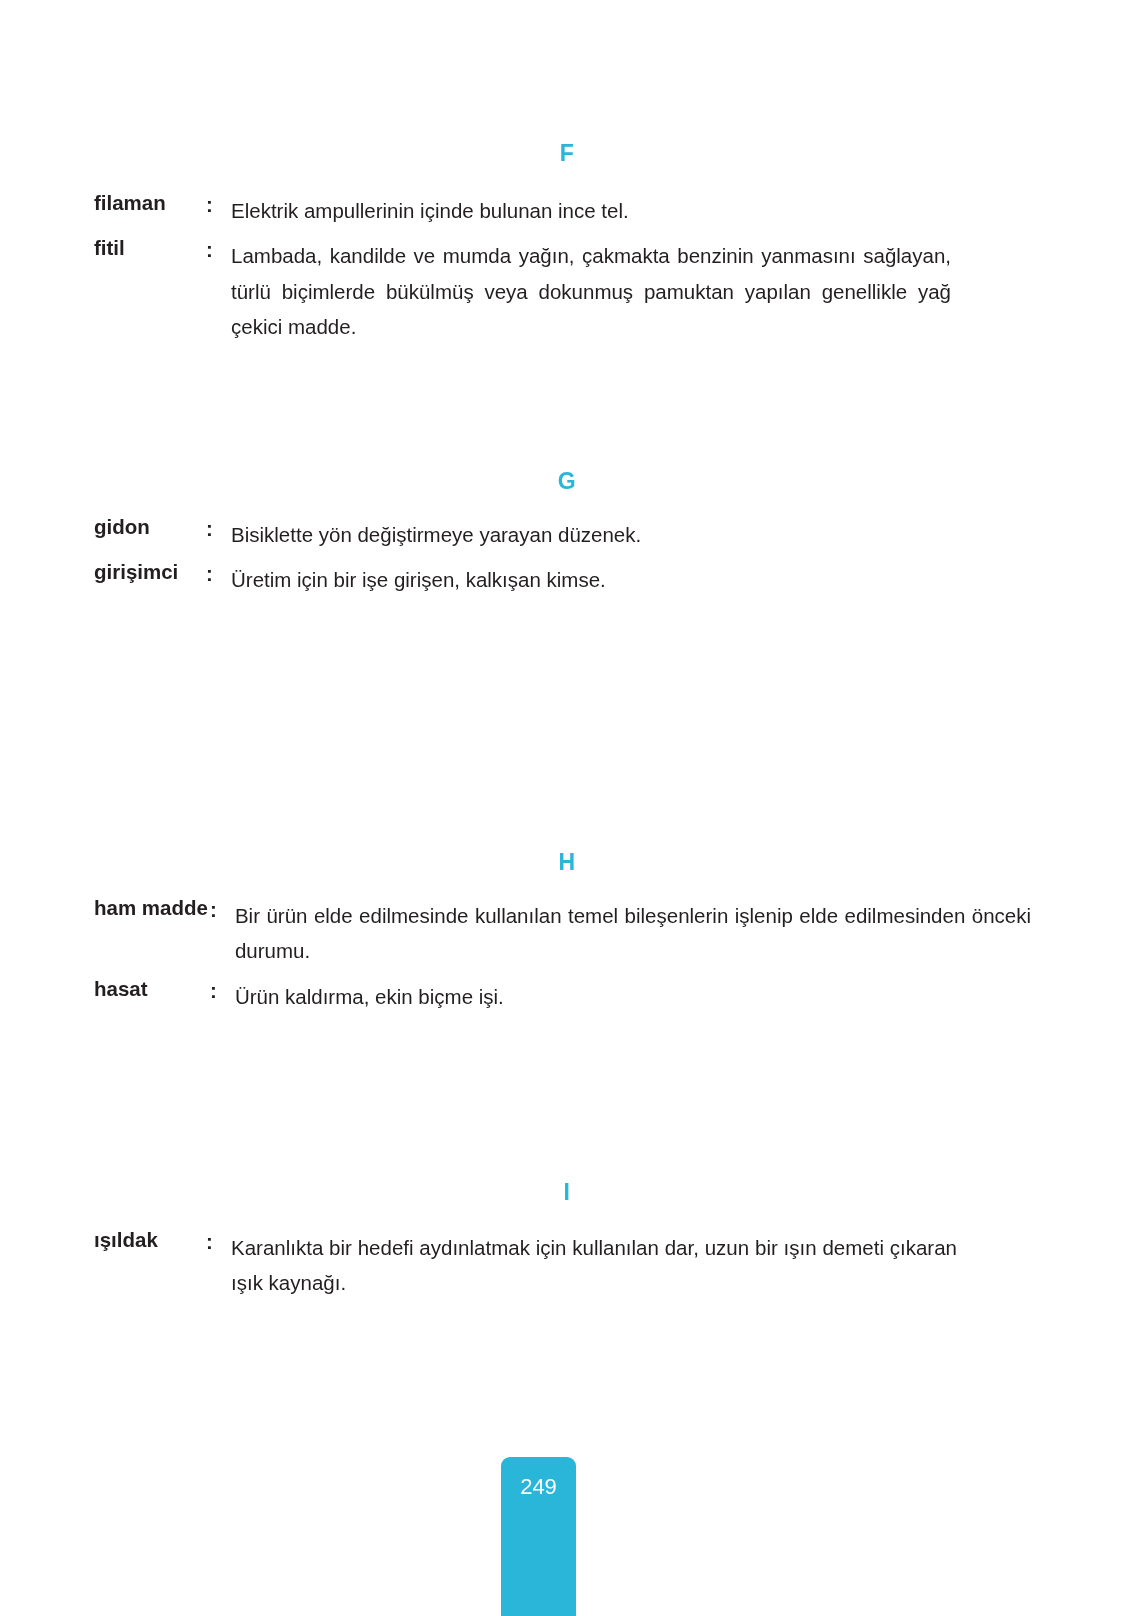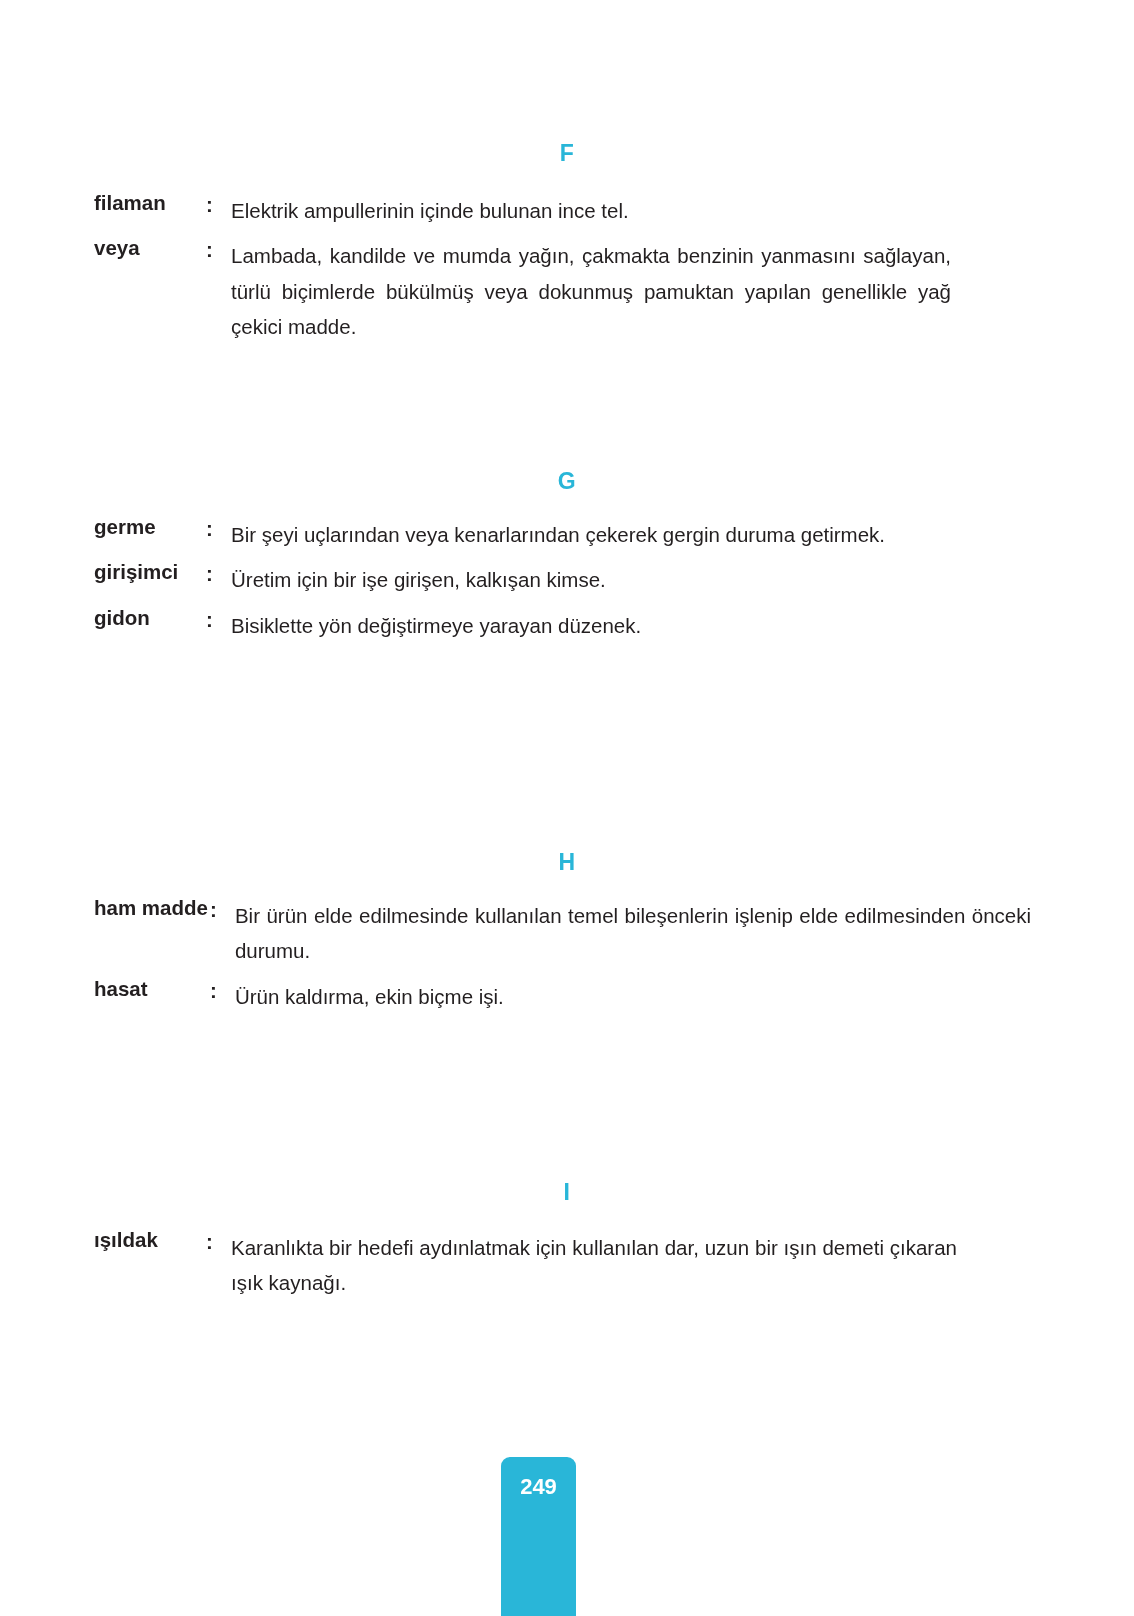--- a/index.html
+++ b/index.html
@@ -79,65 +79,60 @@
 
   .page-number-tab {
     position: absolute;
     left: 501px;
     top: 1457px;
     width: 75px;
     height: 159px;
     background: #29b6d8;
     border-radius: 9px 9px 0 0;
     color: #ffffff;
-    font-weight: bold;
+    font-weight: normal;
     font-size: 22px;
     text-align: center;
     padding-top: 17px;
     box-sizing: border-box;
   }
 </style>
 </head>
 <body>
 
 <div class="page">
 
   <div class="section-letter pos-F">F</div>
   <table class="entries pos-Fe">
     <tbody>
         <tr class="entry">
       <td class="term">filaman</td>
       <td class="colon">:</td>
       <td class="def nojust">Elektrik ampullerinin içinde bulunan ince tel.</td>
     </tr>
     <tr class="entry">
-      <td class="term">veya</td>
+      <td class="term">fitil</td>
       <td class="colon">:</td>
       <td class="def">Lambada, kandilde ve mumda yağın, çakmakta benzinin yanmasını sağlayan, türlü biçimlerde bükülmüş veya dokunmuş pamuktan yapılan genellikle yağ çekici madde.</td>
     </tr>
   </tbody>
     </table>
 
   <div class="section-letter pos-G">G</div>
   <table class="entries pos-Ge">
     <tbody>
-        <tr class="entry">
-      <td class="term">germe</td>
+    <tr class="entry">
+      <td class="term">gidon</td>
       <td class="colon">:</td>
-      <td class="def">Bir şeyi uçlarından veya kenarlarından çekerek gergin duruma getirmek.</td>
+      <td class="def nojust">Bisiklette yön değiştirmeye yarayan düzenek.</td>
     </tr>
     <tr class="entry">
       <td class="term">girişimci</td>
       <td class="colon">:</td>
       <td class="def nojust">Üretim için bir işe girişen, kalkışan kimse.</td>
-    </tr>
-    <tr class="entry">
-      <td class="term">gidon</td>
-      <td class="colon">:</td>
-      <td class="def nojust">Bisiklette yön değiştirmeye yarayan düzenek.</td>
     </tr>
   </tbody>
     </table>
 
   <div class="section-letter pos-H">H</div>
   <table class="entries pos-He">
     <tbody>
         <tr class="entry">
       <td class="term">ham madde</td>
       <td class="colon">:</td>

